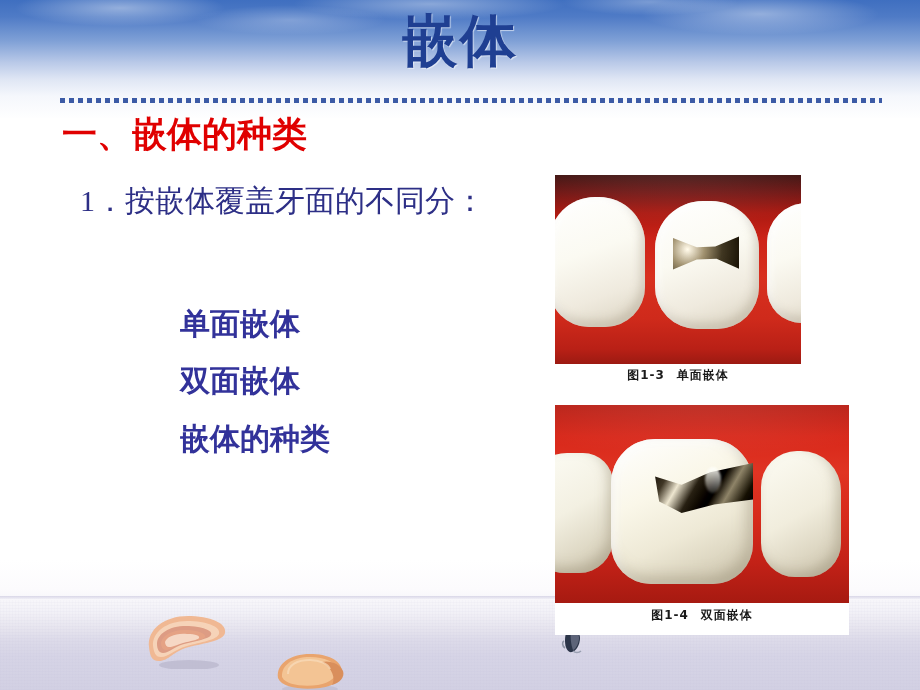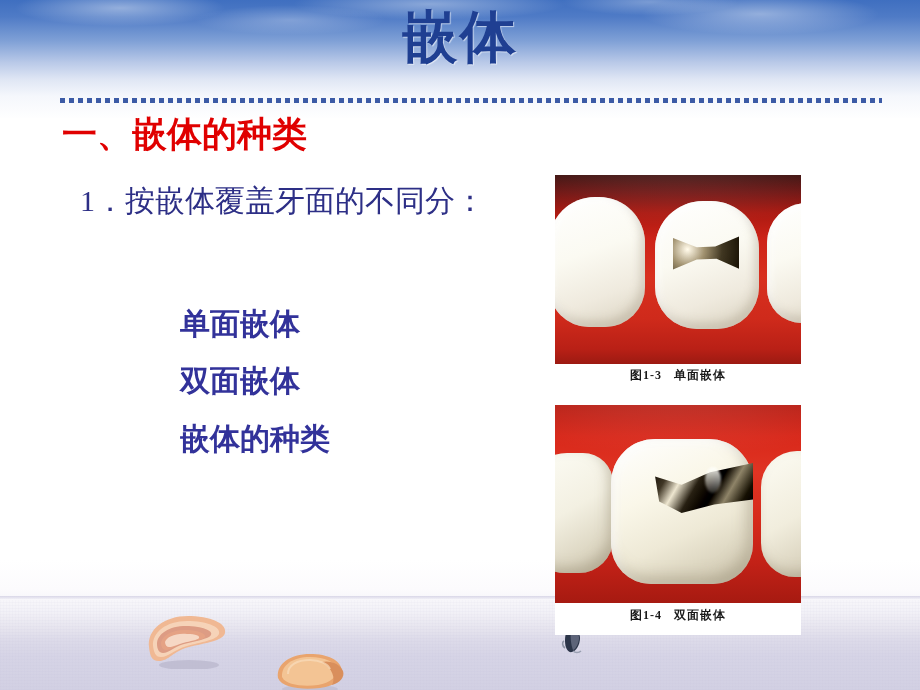--- a/index.html
+++ b/index.html
@@ -101,21 +101,21 @@
     left: 561px; top: 627px;
     width: 24px; height: 28px;
   }
 
   
   .title {
     position: absolute;
     left: 0; top: 8px;
     width: 920px;
     text-align: center;
-    font-family: Liberation Mono, monospace;
+    font-family: Liberation Serif, serif;
     font-size: 56px;
     font-weight: 700;
     line-height: 66px;
     color: #1f3f92;
     letter-spacing: 2px;
     text-shadow: 1px 1px 1px rgba(255,255,255,0.6);
   }
 
   
   .divider {
@@ -164,21 +164,21 @@
   .list-item.i1 { top: 362px; }
   .list-item.i2 { top: 420px; }
 
   
   .figure {
     position: absolute;
     background: #ffffff;
     overflow: hidden;
   }
   .figure-1 { left: 555px; top: 175px;  width: 246px; height: 215px; }
-  .figure-2 { left: 555px; top: 405px;  width: 246px; height: 230px; }
+  .figure-2 { left: 555px; top: 405px;  width: 294px; height: 230px; }
 
   .photo {
     position: relative;
     width: 100%;
     overflow: hidden;
   }
   .photo-1 { height: 189px; }
   .photo-2 { height: 198px; }
 
   .fig-caption {
@@ -188,21 +188,21 @@
     text-align: center;
     font-family: "DejaVu Sans", "Liberation Sans", sans-serif;
     font-size: 12px;
     font-weight: 700;
     color: #1a1a1a;
     letter-spacing: 1px;
     background: #ffffff;
   }
   .fig-caption-1 { top: 192px; }
   .fig-caption-2 { top: 202px; }
-  .cap-num { margin-right: 12px; font-family: Liberation Serif, serif; }
+  .cap-num { margin-right: 12px; }
 
   
   .gum-1 {
     position: absolute; left: 0; top: 0; width: 100%; height: 100%;
     background: linear-gradient(to bottom,
       #3a0b09 0%, #6d1210 9%, #ab1a12 20%, #cd2318 34%,
       #d8301f 54%, #cf2a1b 76%, #b92016 92%, #9c1a12 100%);
   }
   .tooth {
     position: absolute;

